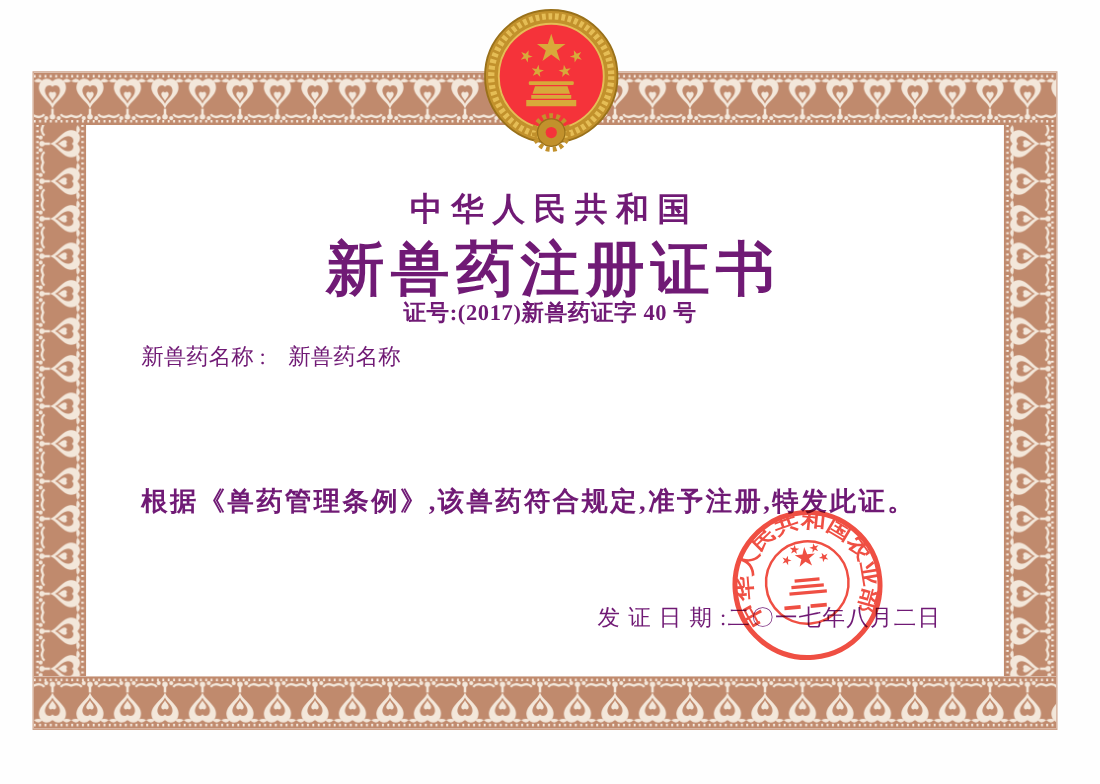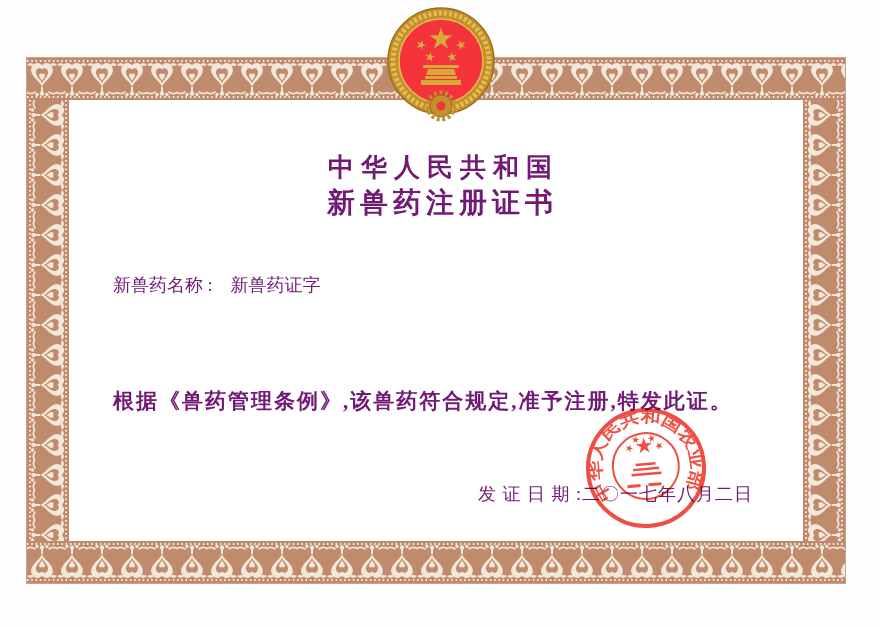--- a/index.html
+++ b/index.html
@@ -20,21 +20,21 @@
   
   .emblem{position:absolute;left:384px;top:6px;width:114px;height:130px;z-index:3;}
   .seal{
     position:absolute;left:584px;top:406px;width:124px;height:124px;z-index:5;
     mix-blend-mode:multiply;opacity:.9;
   }
   
   .tb{position:absolute;z-index:2;white-space:nowrap;}
   .centered{left:74px;width:732px;text-align:center;}
   .country{top:150px;font-size:26px;font-weight:bold;letter-spacing:7px;text-indent:7px;}
-  .cert-title{top:184px;font-size:28px;font-weight:bold;letter-spacing:5px;text-indent:5px;}
+  .cert-title{top:184px;font-size:47px;font-weight:bold;letter-spacing:5px;text-indent:5px;}
   .cert-no{top:238px;font-size:18px;font-weight:bold;letter-spacing:.5px;}
   .field{left:113px;font-size:18px;}
   .f1{top:273px;}
   .f2{top:304px;}
   .f3{
     top:336px;width:600px;white-space:normal;line-height:31px;
     padding-left:127px;text-indent:-127px;font-size:18px;
   }
   .f3 .value{font-size:16.5px;letter-spacing:.4px;}
   .label{margin-right:18px;}
@@ -160,23 +160,24 @@
       <rect x="41" y="70" width="32" height="3"></rect>
       <rect x="37" y="74" width="40" height="5"></rect>
     </g>
     <circle cx="57" cy="100" r="13.5" fill="none" stroke="#c2912c" stroke-width="4" stroke-dasharray="3,2.6"></circle>
     <circle cx="57" cy="100" r="11" fill="#c2912c" stroke="#9a711a" stroke-width="1"></circle>
     <circle cx="57" cy="100" r="4.5" fill="#f5333a"></circle>
   </svg>
 
   <div class="tb centered country">中华人民共和国</div>
   <div class="tb centered cert-title">新兽药注册证书</div>
+  <div class="tb centered cert-no">证号:(2017)新兽药证字 40 号</div>
 
   <div class="tb field f1">
-    <span class="label">新兽药名称 :</span><span class="value">新兽药证字</span>
+    <span class="label">新兽药名称 :</span><span class="value">新兽药名称</span>
   </div>
 
   <div class="tb statement">根据《兽药管理条例》,该兽药符合规定,准予注册,特发此证。</div>
 
   <div class="tb date-row">
     <span class="label">发 证 日 期 :</span><span class="value">二〇一七年八月二日</span>
   </div>
 
   <svg class="seal" viewBox="0 0 124 124">
     <defs>

